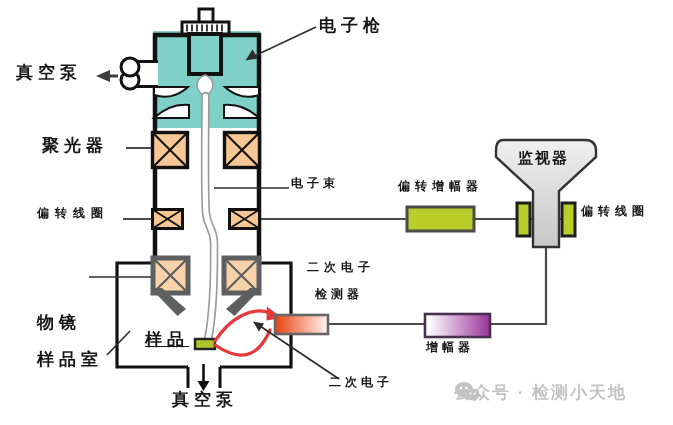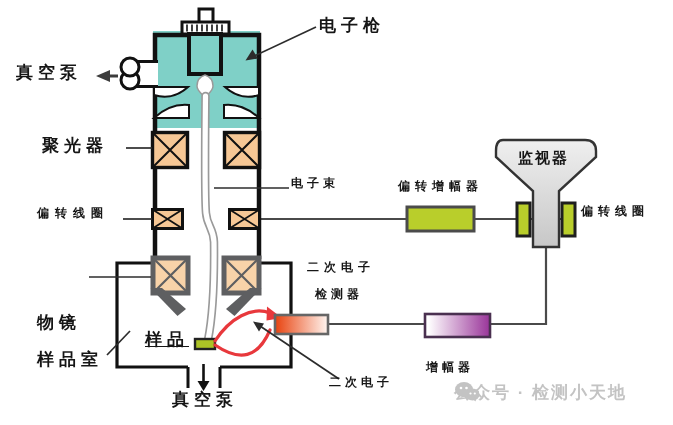--- a/index.html
+++ b/index.html
@@ -156,21 +156,21 @@
   <div class="lbl sm" style="left:291px;top:177px;">电子束</div>
   <div class="lbl sm" style="left:37px;top:207px;letter-spacing:6px;">偏转线圈</div>
   <div class="lbl sm" style="left:398px;top:180px;letter-spacing:5px;">偏转增幅器</div>
   <div class="lbl xs" style="left:518px;top:150px;text-align:right;">监视器</div>
   <div class="lbl sm" style="left:581px;top:205px;letter-spacing:5px;">偏转线圈</div>
   <div class="lbl" style="left:37px;top:266px;margin-top:48px;">物镜</div>
   <div class="lbl sm" style="left:307px;top:261px;letter-spacing:5px;">二次电子</div>
   <div class="lbl sm" style="left:315px;top:288px;">检测器</div>
   <div class="lbl" style="left:145px;top:331px;text-decoration:underline;">样品</div>
   <div class="lbl" style="left:37px;top:351px;">样品室</div>
-  <div class="lbl sm" style="left:426px;top:361px;">增幅器</div>
+  <div class="lbl sm" style="left:426px;top:341px;">增幅器</div>
   <div class="lbl sm" style="left:329px;top:376px;">二次电子</div>
   <div class="lbl" style="left:172px;top:391px;">真空泵</div>
 
   <div class="watermark" style="left:454px;top:381px;">
     <svg width="26" height="22" viewBox="0 0 26 22">
       <ellipse cx="10" cy="8.5" rx="9" ry="7.5" fill="#c3c3c3"></ellipse>
       <path d="M6,17 L10,13 L13,15 Z" fill="#c3c3c3"></path>
       <ellipse cx="18.5" cy="13.5" rx="7" ry="6" fill="#c3c3c3"></ellipse>
       <path d="M22,20.5 L18,17.5 L21.5,16 Z" fill="#c3c3c3"></path>
       <circle cx="7" cy="7" r="1.3" fill="#ffffff"></circle>

